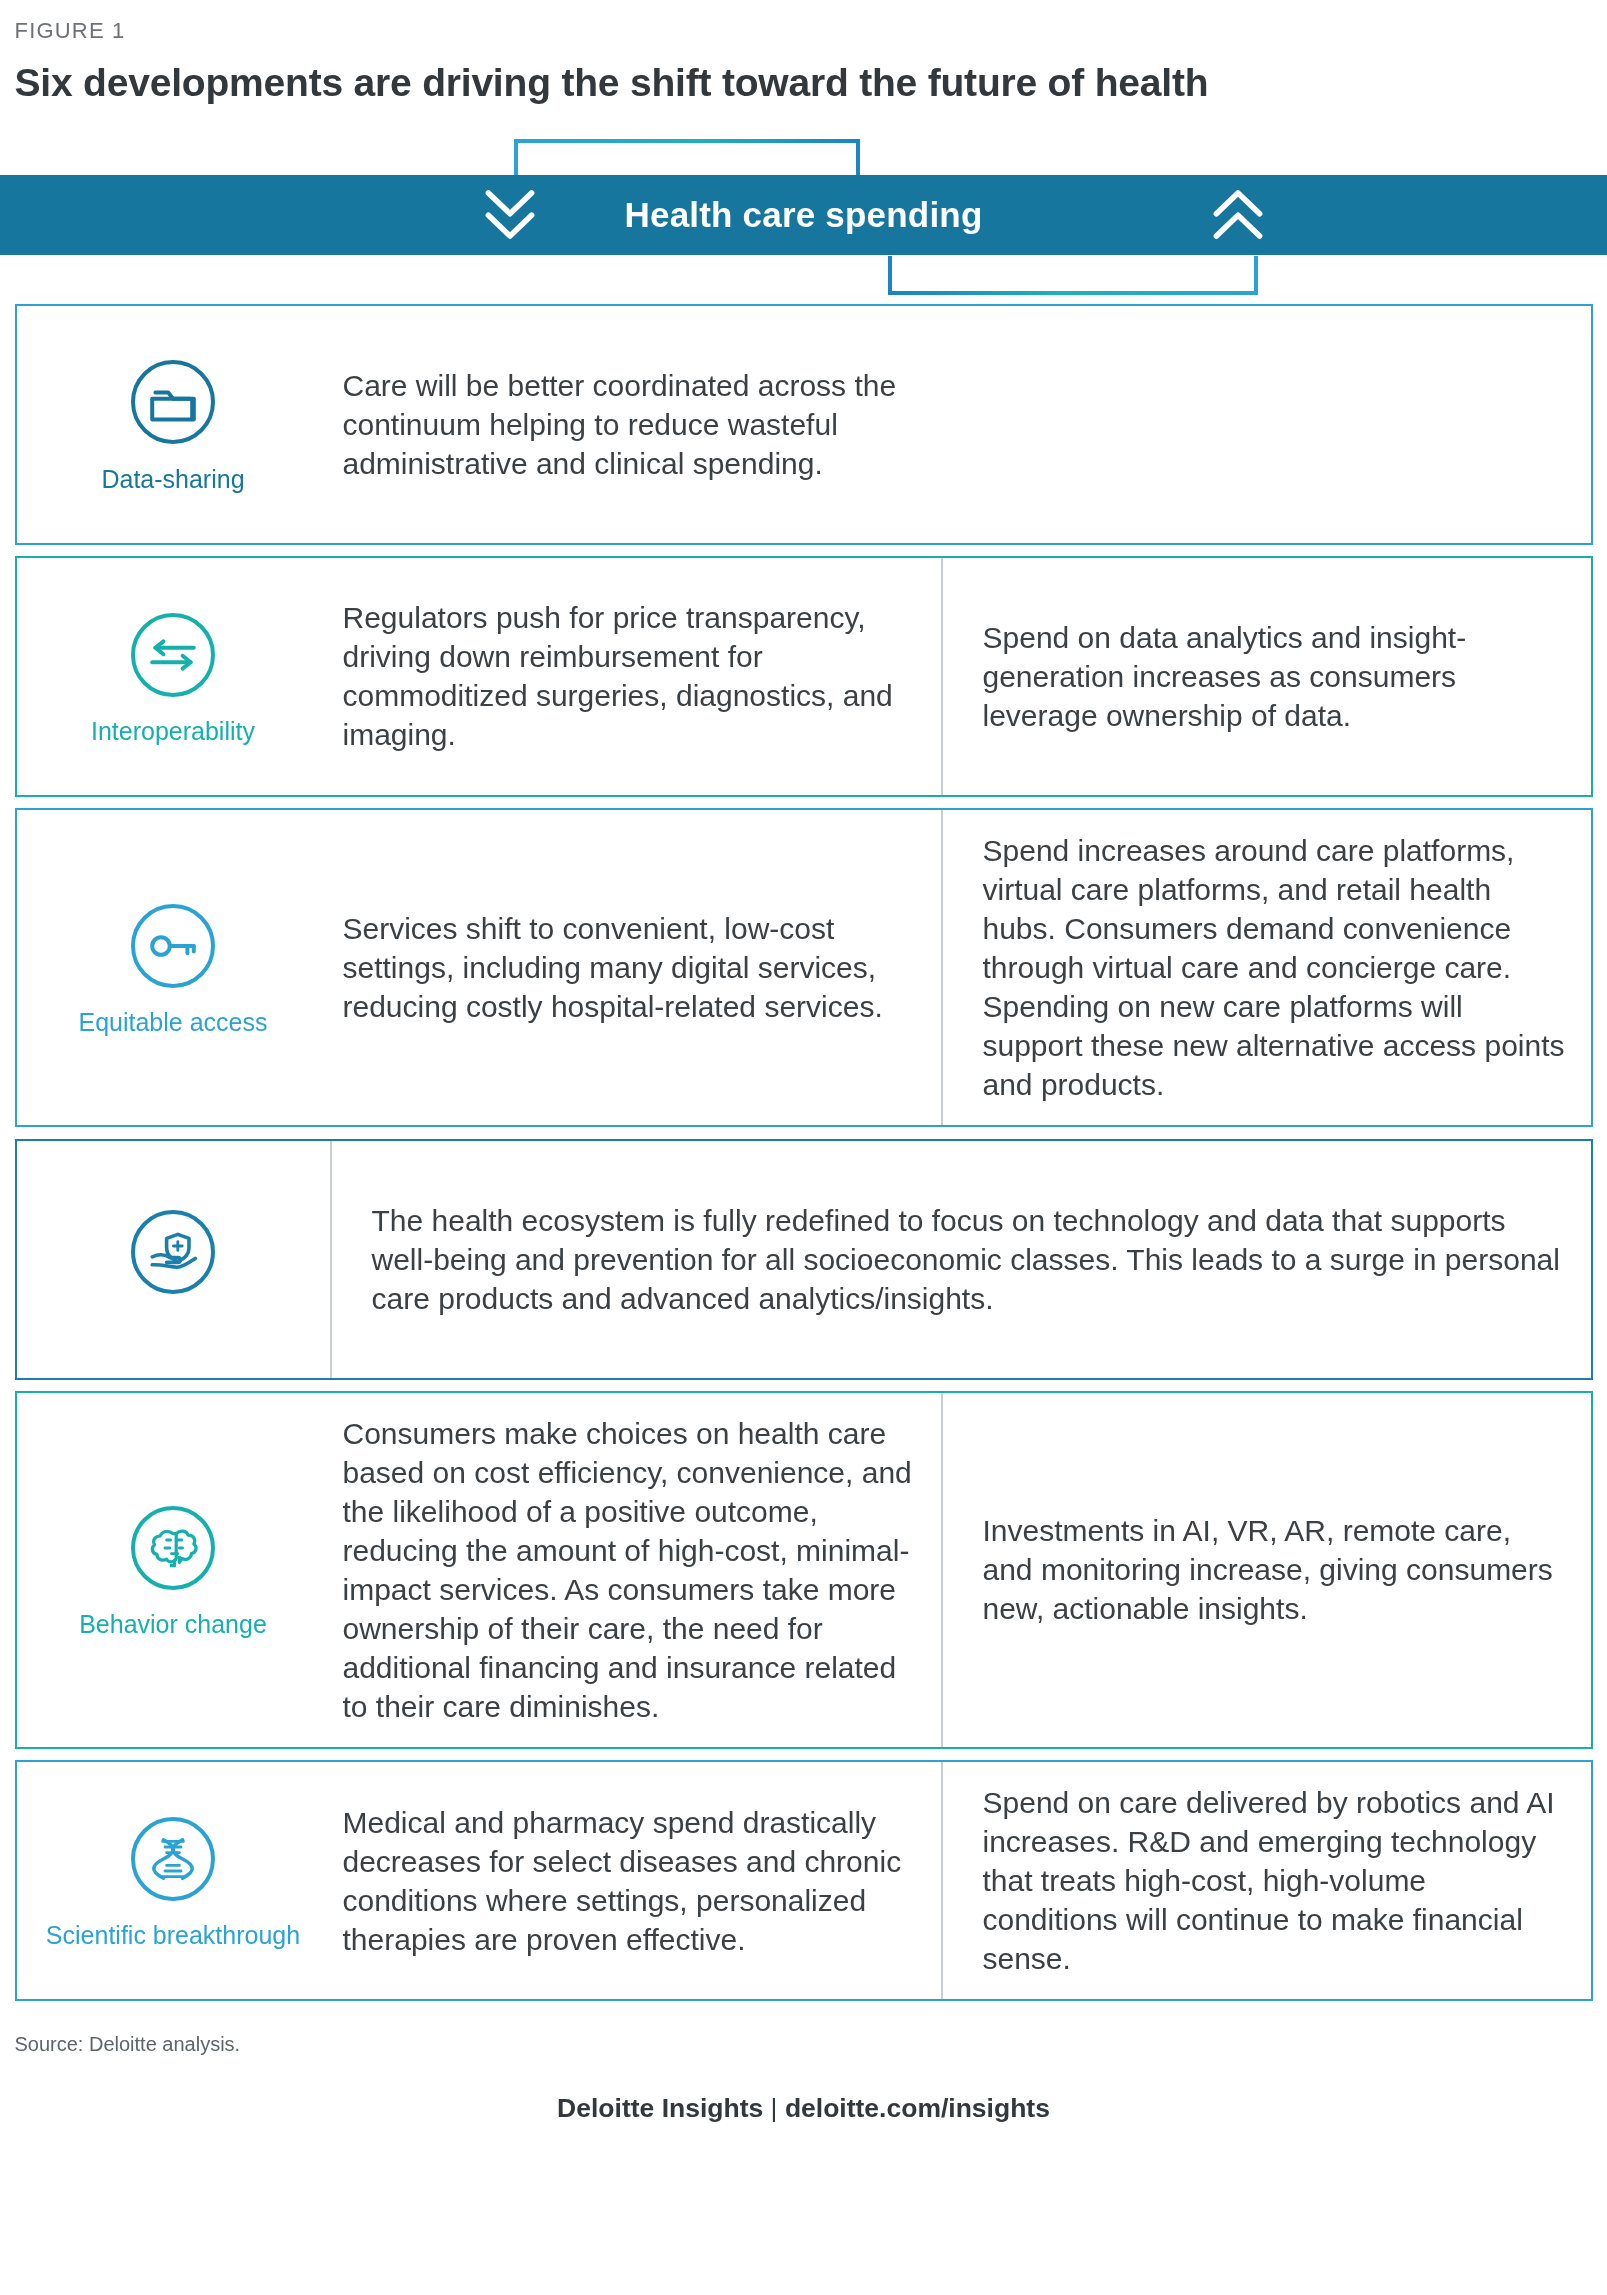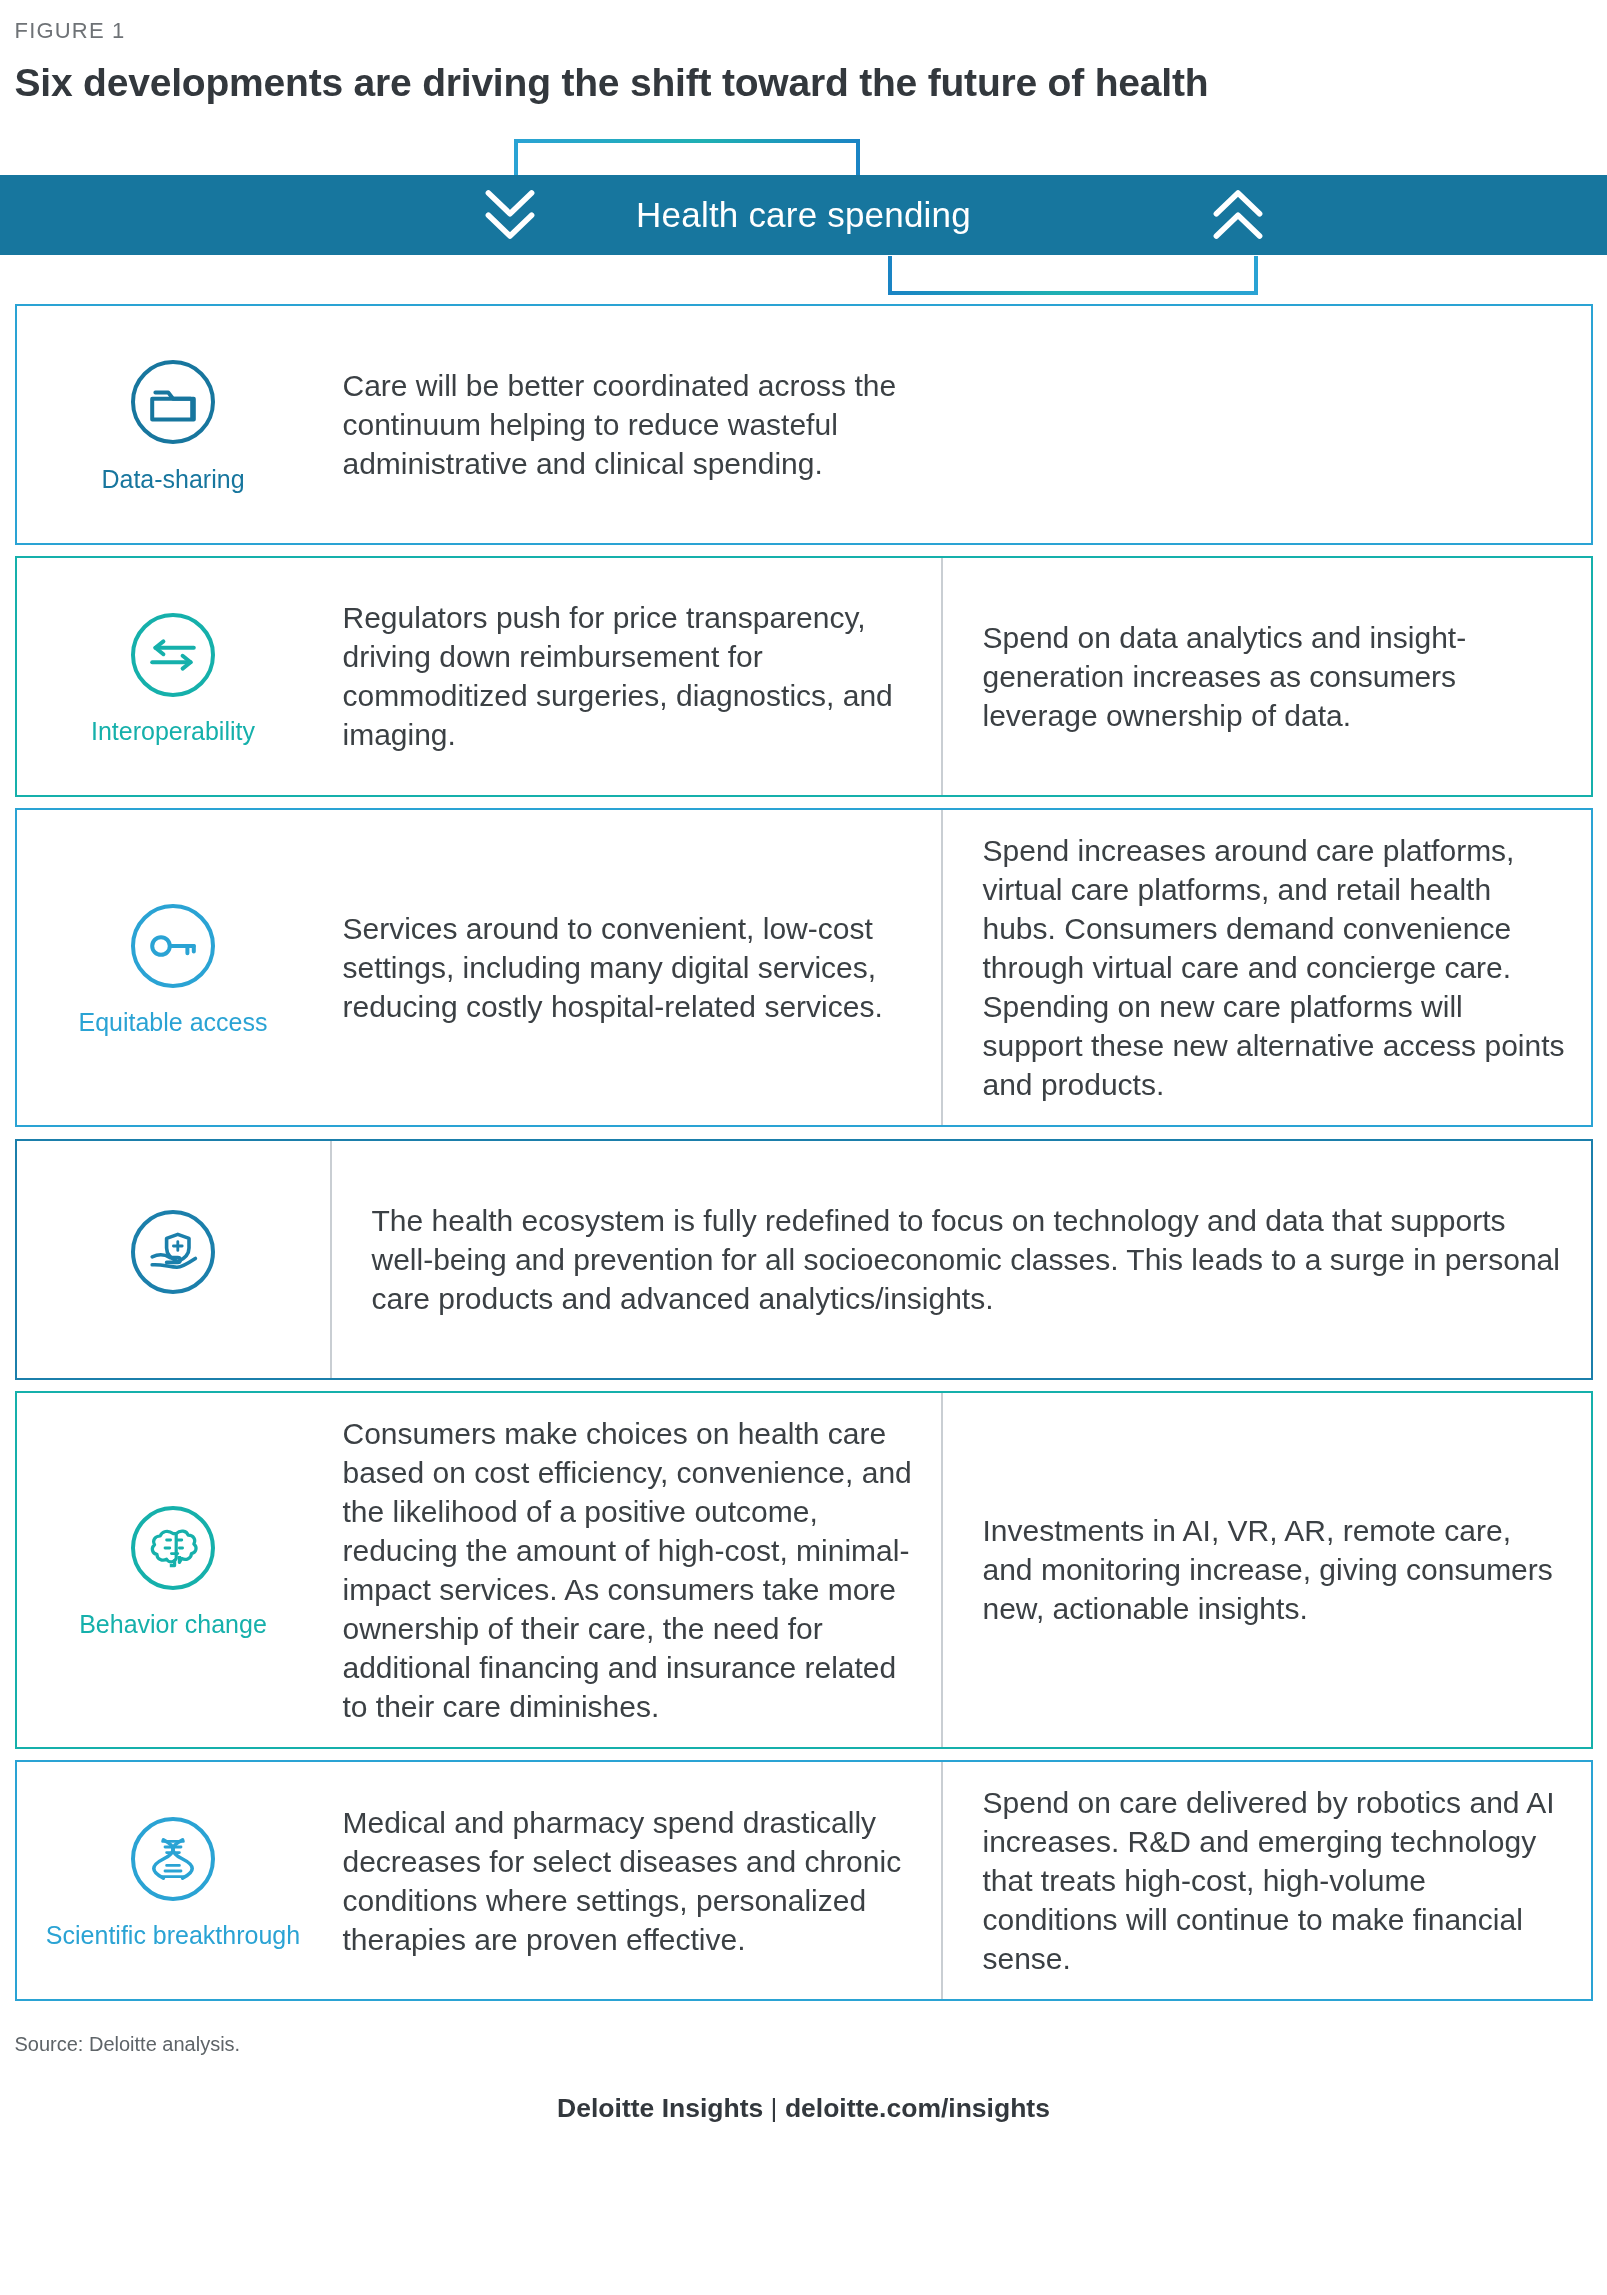--- a/index.html
+++ b/index.html
@@ -68,21 +68,21 @@
     width: 1607px;
     height: 80px;
     background: #17769e;
     display: flex;
     align-items: center;
     justify-content: center;
   }
   .banner-title {
     color: #ffffff;
     font-size: 35px;
-    font-weight: 400;
+    font-weight: 700;
     letter-spacing: 0.2px;
   }
   .chev {
     position: absolute;
     top: 50%;
     transform: translateY(-50%);
   }
   .chev-down { left: 482px; }
   .chev-up   { left: 1210px; }
 
@@ -220,21 +220,21 @@
           <svg width="96" height="96" viewBox="0 0 120 120">
             <circle cx="60" cy="60" r="50" fill="none" stroke="#2aa3d4" stroke-width="5"></circle>
             <circle cx="45" cy="60" r="11" fill="none" stroke="#2aa3d4" stroke-width="5"></circle>
             <path d="M56 60 H86" fill="none" stroke="#2aa3d4" stroke-width="5" stroke-linecap="round"></path>
             <path d="M78 60 v9 M86 60 v7" fill="none" stroke="#2aa3d4" stroke-width="5" stroke-linecap="round"></path>
           </svg>
         </span>
         <div class="icon-label" style="color:#2aa3d4">Equitable access</div>
       </div>
       <div class="col-mid">
-        <p class="body-text">Services around to convenient, low-cost settings, including many digital services, reducing costly hospital-related services.</p>
+        <p class="body-text">Services shift to convenient, low-cost settings, including many digital services, reducing costly hospital-related services.</p>
       </div>
       <div class="col-right">
         <p class="body-text">Spend increases around care platforms, virtual care platforms, and retail health hubs. Consumers demand convenience through virtual care and concierge care. Spending on new care platforms will support these new alternative access points and products.</p>
       </div>
     </div>
 
     <div class="row" style="border-color:#1b7fab">
       <div class="col-icon">
         <span class="icon-circle">
           <svg width="96" height="96" viewBox="0 0 120 120">

